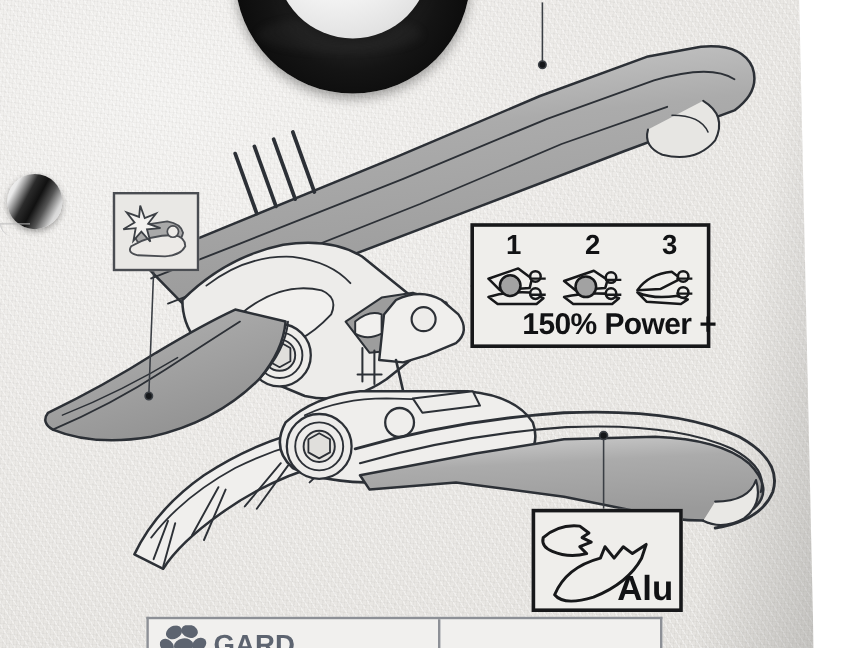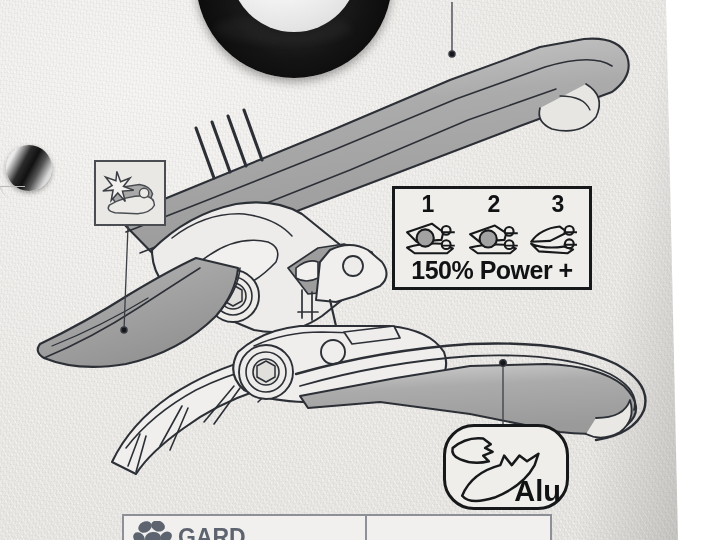--- a/index.html
+++ b/index.html
@@ -25,32 +25,32 @@
     position:absolute;inset:0;pointer-events:none;
     background:linear-gradient(100deg, rgba(255,255,255,0) 82%, rgba(120,120,118,.30) 95%, rgba(90,90,88,.55) 100%);
     clip-path: polygon(0 0, 666px 0, 678px 540px, 0 540px);
   }
 
   svg.layer{position:absolute;left:0;top:0;width:720px;height:540px;overflow:visible;}
 
   
   .infobox{position:absolute;background:#efeeeb;border:3px solid #17181a;box-sizing:border-box;}
   #powerBox{left:392px;top:186px;width:200px;height:104px;}
-  #aluBox{left:443px;top:424px;width:126px;height:86px;border-radius:31px;}
+  #aluBox{left:443px;top:424px;width:126px;height:86px;}
   #cutBox{left:94px;top:160px;width:72px;height:66px;border:2px solid #4a4d52;background:#e9e8e5;}
 
   .pw-nums{position:absolute;left:0;top:2px;width:100%;height:26px;}
   .pw-num{position:absolute;top:0;font-weight:bold;font-size:23px;color:#111214;
           font-family:"Liberation Sans", sans-serif;text-align:center;width:30px;line-height:26px;}
   .pw-n1{left:18px;} .pw-n2{left:84px;} .pw-n3{left:148px;}
 
   #powerLabel{
     position:absolute;left:0;bottom:3px;width:100%;text-align:center;
     font-weight:bold;font-size:25px;letter-spacing:-0.5px;color:#111214;
-    font-family:"Liberation Sans", sans-serif;line-height:28px;white-space:nowrap;
+    font-family:"Liberation Sans", sans-serif;line-height:28px;white-space:nowrap;padding-left:24px;
   }
   #aluLabel{
     position:absolute;right:5px;bottom:0px;
     font-weight:bold;font-size:29px;color:#111214;
     font-family:"Liberation Sans", sans-serif;line-height:32px;
   }
 
   
   #logoPanel{
     position:absolute;left:122px;top:514px;width:430px;height:26px;

